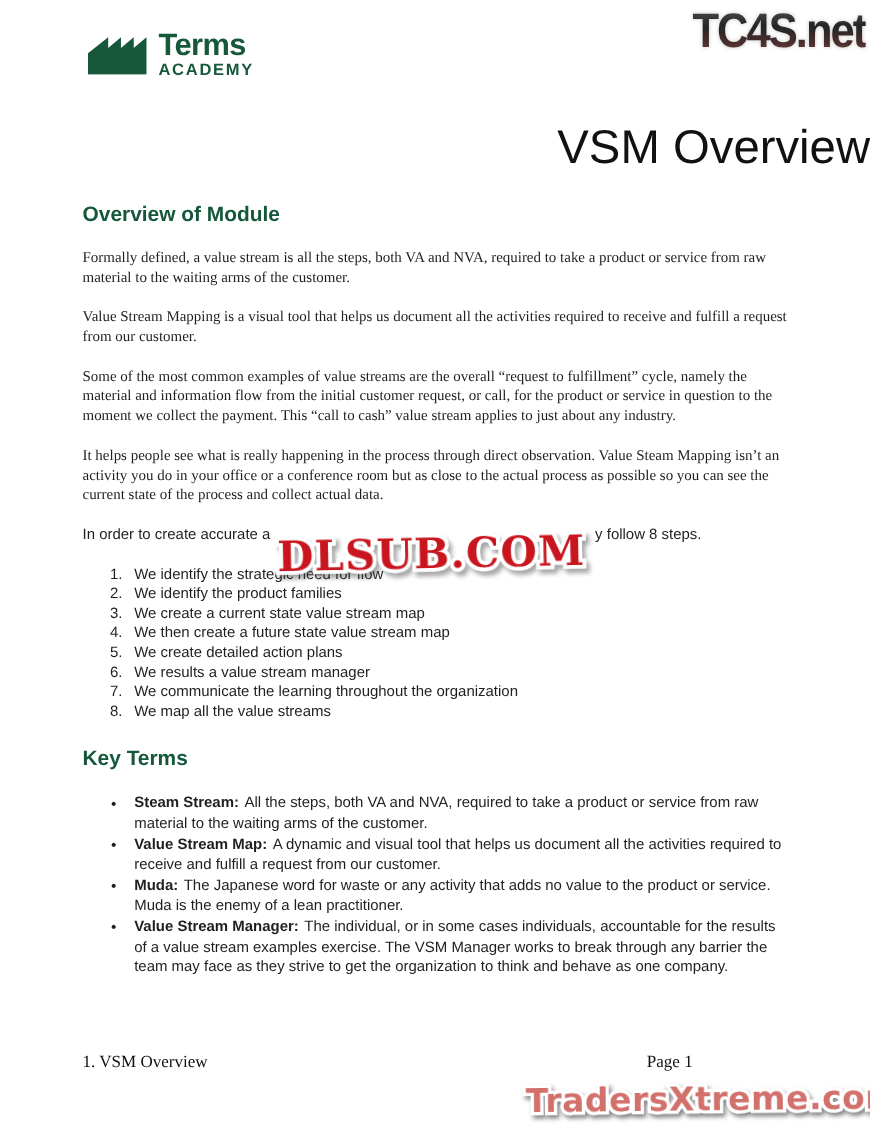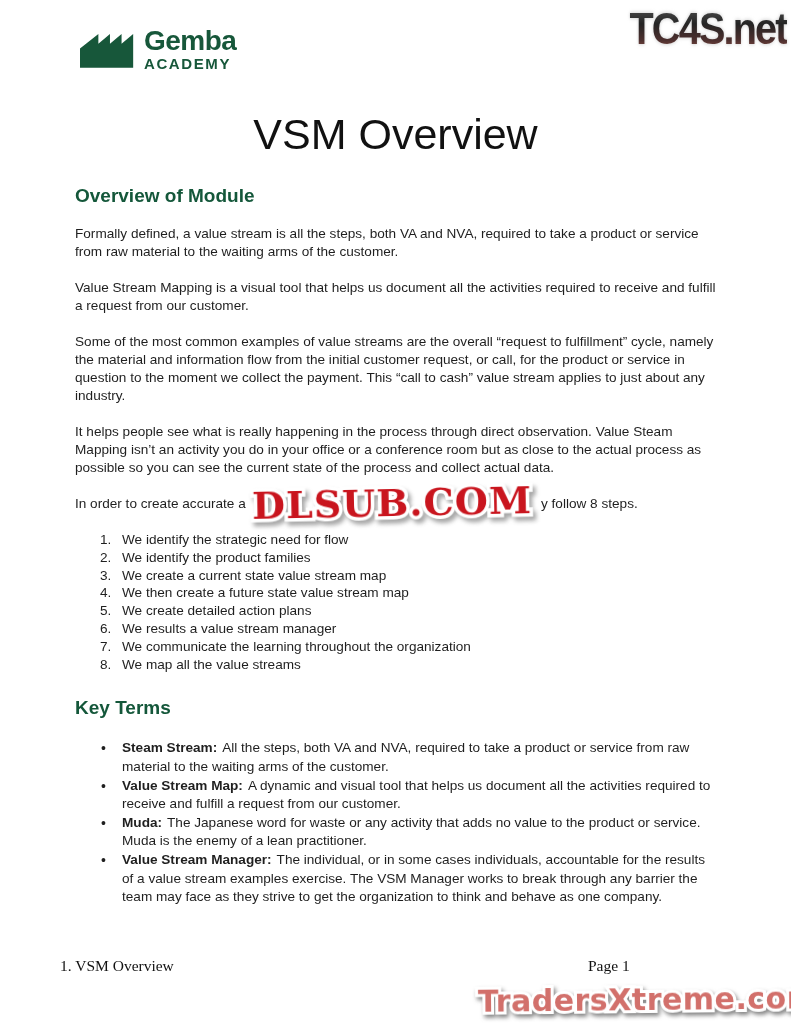--- a/index.html
+++ b/index.html
@@ -88,21 +88,21 @@
     z-index: 5;
     white-space: nowrap;
   }
 
   
   .doc-title {
     position: absolute;
     top: 110px;
     left: 0;
     width: 100%;
-    text-align: center;
+    text-align: right;
     font-size: 43px;
     font-weight: 400;
     color: #111;
     letter-spacing: 0px;
   }
 
   
   .content {
     position: absolute;
     left: 75px;
@@ -112,21 +112,21 @@
     line-height: 18px;
   }
   h2.section-heading {
     color: #14573a;
     font-size: 19px;
     line-height: 25px;
     font-weight: bold;
     margin: 0 0 17px 0;
   }
   h2.key-terms-heading { margin-top: 22px; margin-bottom: 19px; }
-  .content p { margin: 0 0 18px 0; }
+  .content p { margin: 0 0 18px 0; font-family: Liberation Serif, serif; }
 
   .steps-intro { position: relative; height: 18px; margin-bottom: 18px; }
   .steps-intro .suffix { position: absolute; left: 466px; top: 0; white-space: nowrap; }
 
   ol.steps {
     list-style: none;
     counter-reset: step;
     margin: 0 0 18px 0;
     padding-left: 47px;
   }
@@ -150,38 +150,38 @@
   
   .footer {
     position: absolute;
     top: 957px;
     left: 0;
     width: 100%;
     font-family: "Liberation Serif", serif;
     font-size: 15.5px;
     color: #111;
   }
-  .footer-left { position: absolute; left: 60px; top: 0; }
+  .footer-left { position: absolute; left: 75px; top: 0; }
   .footer-right { position: absolute; left: 588px; top: 0; }
 </style>
 </head>
 <body>
 
 <div class="page">
 
   <div class="wm-tc4s">TC4S.net</div>
 
   <div class="logo">
     <span>
       <svg class="logo-icon" viewBox="0 0 60 42" xmlns="http://www.w3.org/2000/svg">
         <polygon fill="#17573a" points="0,42 0,22 19,7 19,17 31,7 31,17 43,7 43,17 55,7 55,42"></polygon>
       </svg>
     </span>
     <span class="logo-text">
-      <div class="logo-name">Gemba</div>
+      <div class="logo-name">Terms</div>
       <div class="logo-sub">ACADEMY</div>
     </span>
   </div>
 
   <div class="doc-title">VSM Overview</div>
 
   <div class="content">
 
     <h2 class="section-heading">Overview of Module</h2>
 

